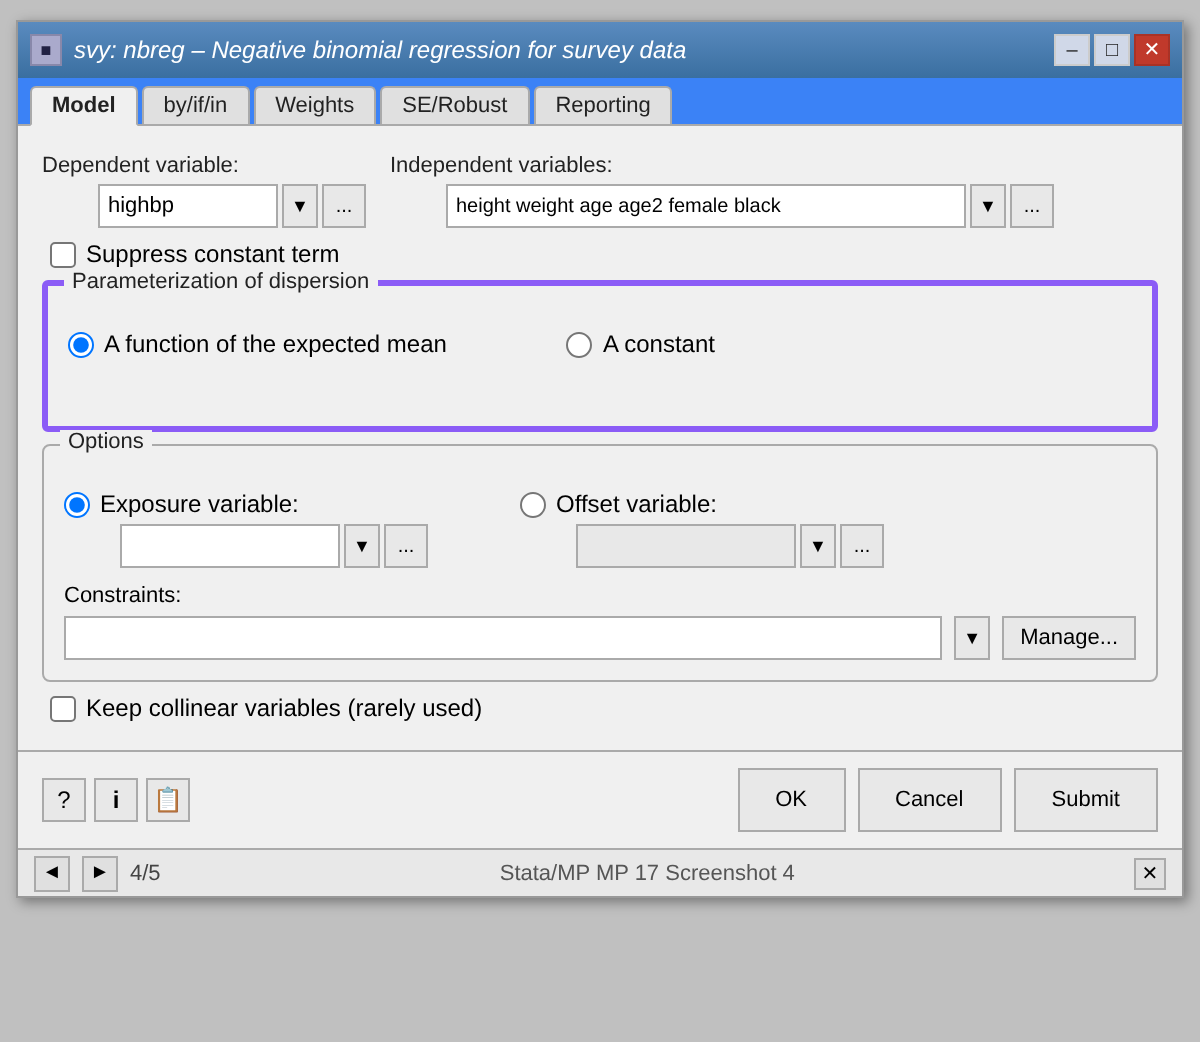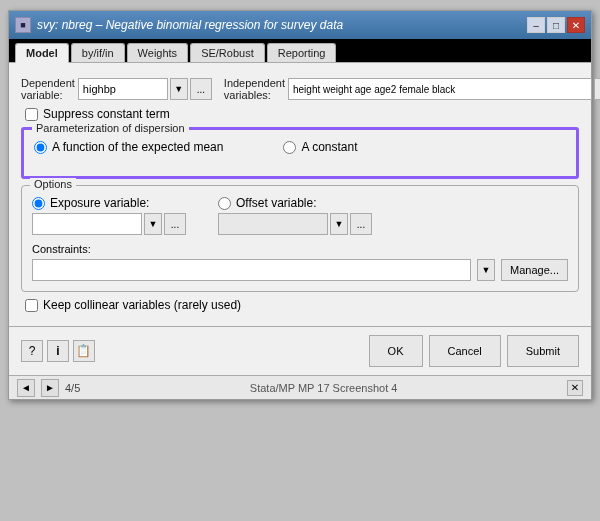--- a/index.html
+++ b/index.html
@@ -58,21 +58,21 @@
       display: flex; align-items: center; justify-content: center;
       cursor: pointer;
     }
     .title-btn.close {
       background: #c0392b;
       color: white;
       border-color: #a93226;
     }
 
     .tabs-bar {
-      background: #000000;
+      background: #3b82f6;
       border-bottom: 1px solid #aaa;
       display: flex;
       padding: 4px 6px 0 6px;
       gap: 2px;
     }
     .tab {
       padding: 3px 10px;
       border: 1px solid #aaa;
       border-bottom: none;
       background: #e0e0e0;
@@ -96,46 +96,47 @@
 
     .row {
       display: flex;
       align-items: flex-start;
       gap: 12px;
       margin-bottom: 6px;
     }
 
     .field-group {
       display: flex;
-      flex-direction: row;
+      flex-direction: column;
       gap: 3px;
     }
     .field-label {
       font-size: 11px;
       color: #222;
     }
     .field-row {
       display: flex;
       align-items: center;
       gap: 2px;
     }
     .dropdown {
       border: 1px solid #aaa;
       background: white;
       height: 22px;
       font-size: 11px;
       padding: 0 4px;
       display: flex; align-items: center;
       gap: 4px;
+      margin-left: 28px;
     }
     .dropdown-small {
       width: 90px;
     }
     .dropdown-large {
-      width: 304px;
+      width: 260px;
     }
     .dropdown-arrow {
       border: 1px solid #aaa;
       background: #e8e8e8;
       width: 18px;
       height: 22px;
       display: flex; align-items: center; justify-content: center;
       cursor: pointer;
       font-size: 9px;
     }
@@ -174,21 +175,21 @@
       background: #f0f0f0;
       padding: 0 4px;
       font-size: 11px;
       color: #222;
     }
 
     .radio-row {
       display: flex;
       align-items: flex-end;
       gap: 5px;
-      margin: 2px 0;
+      margin: 14px 0;
     }
     .radio-row input[type=radio] {
       margin: 0;
       width: 13px; height: 13px;
     }
 
     .options-group {
       border: 1px solid #aaa;
       border-radius: 4px;
       padding: 8px 10px 10px 10px;
@@ -200,21 +201,21 @@
       top: -8px;
       left: 8px;
       background: #f0f0f0;
       padding: 0 4px;
       font-size: 11px;
       color: #222;
     }
 
     .options-row {
       display: flex;
-      gap: 32px;
+      gap: 46px;
       margin-bottom: 8px;
     }
 
     .constraints-row {
       display: flex;
       align-items: center;
       gap: 6px;
       margin-top: 4px;
     }
     .constraints-dropdown {

